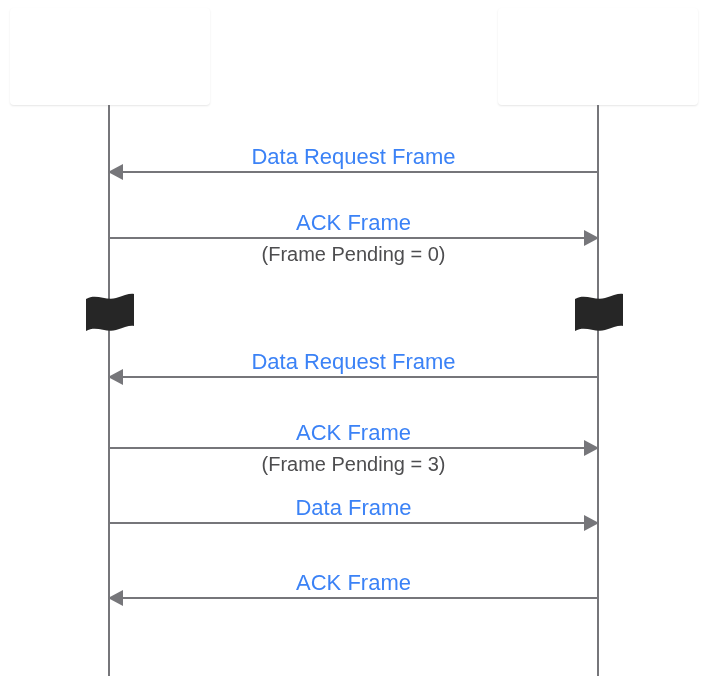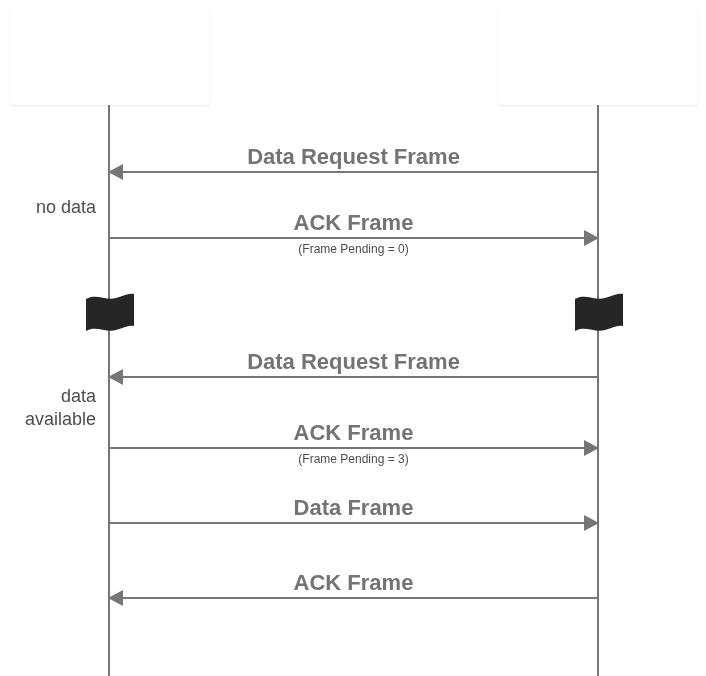--- a/index.html
+++ b/index.html
@@ -92,36 +92,36 @@
     border-left: 15px solid #76767a;
   }
   .msg-label {
     position: absolute;
     left: 50%;
     transform: translateX(-50%);
     bottom: 4px;
     background: #ffffff;
     padding: 0 12px;
     white-space: nowrap;
-    color: #737373;
+    color: #3b82f6;
     font-size: 22px;
-    font-weight: 700;
+    font-weight: 400;
     line-height: 1;
     user-select: none;
   }
   .msg-sublabel {
     position: absolute;
     left: 50%;
     transform: translateX(-50%);
     top: 5px;
     background: #ffffff;
     padding: 0 8px;
     white-space: nowrap;
     color: #4d4d4f;
-    font-size: 12px;
+    font-size: 20px;
     font-weight: 400;
     line-height: 1.1;
     user-select: none;
   }
 
   
   .side-note {
     position: absolute;
     text-align: right;
     color: #4d4d4f;
@@ -150,24 +150,21 @@
     <span>Parent</span>
   </div>
 
   <div class="participant" id="participant-child">
     <span>Child</span>
   </div>
 
   <div class="lifeline" id="lifeline-parent"></div>
   <div class="lifeline" id="lifeline-child"></div>
 
-  <div class="side-note" id="note-no-data">no data</div>
-
-  <div class="side-note" id="note-data-available">data
-available</div>
+
 
   <div class="message" style="top:172px;">
     <div class="msg-line"></div>
     <div class="arrowhead left"></div>
     <div class="msg-label">Data Request Frame</div>
   </div>
 
   <div class="message" style="top:238px;">
     <div class="msg-line"></div>
     <div class="arrowhead right"></div>

